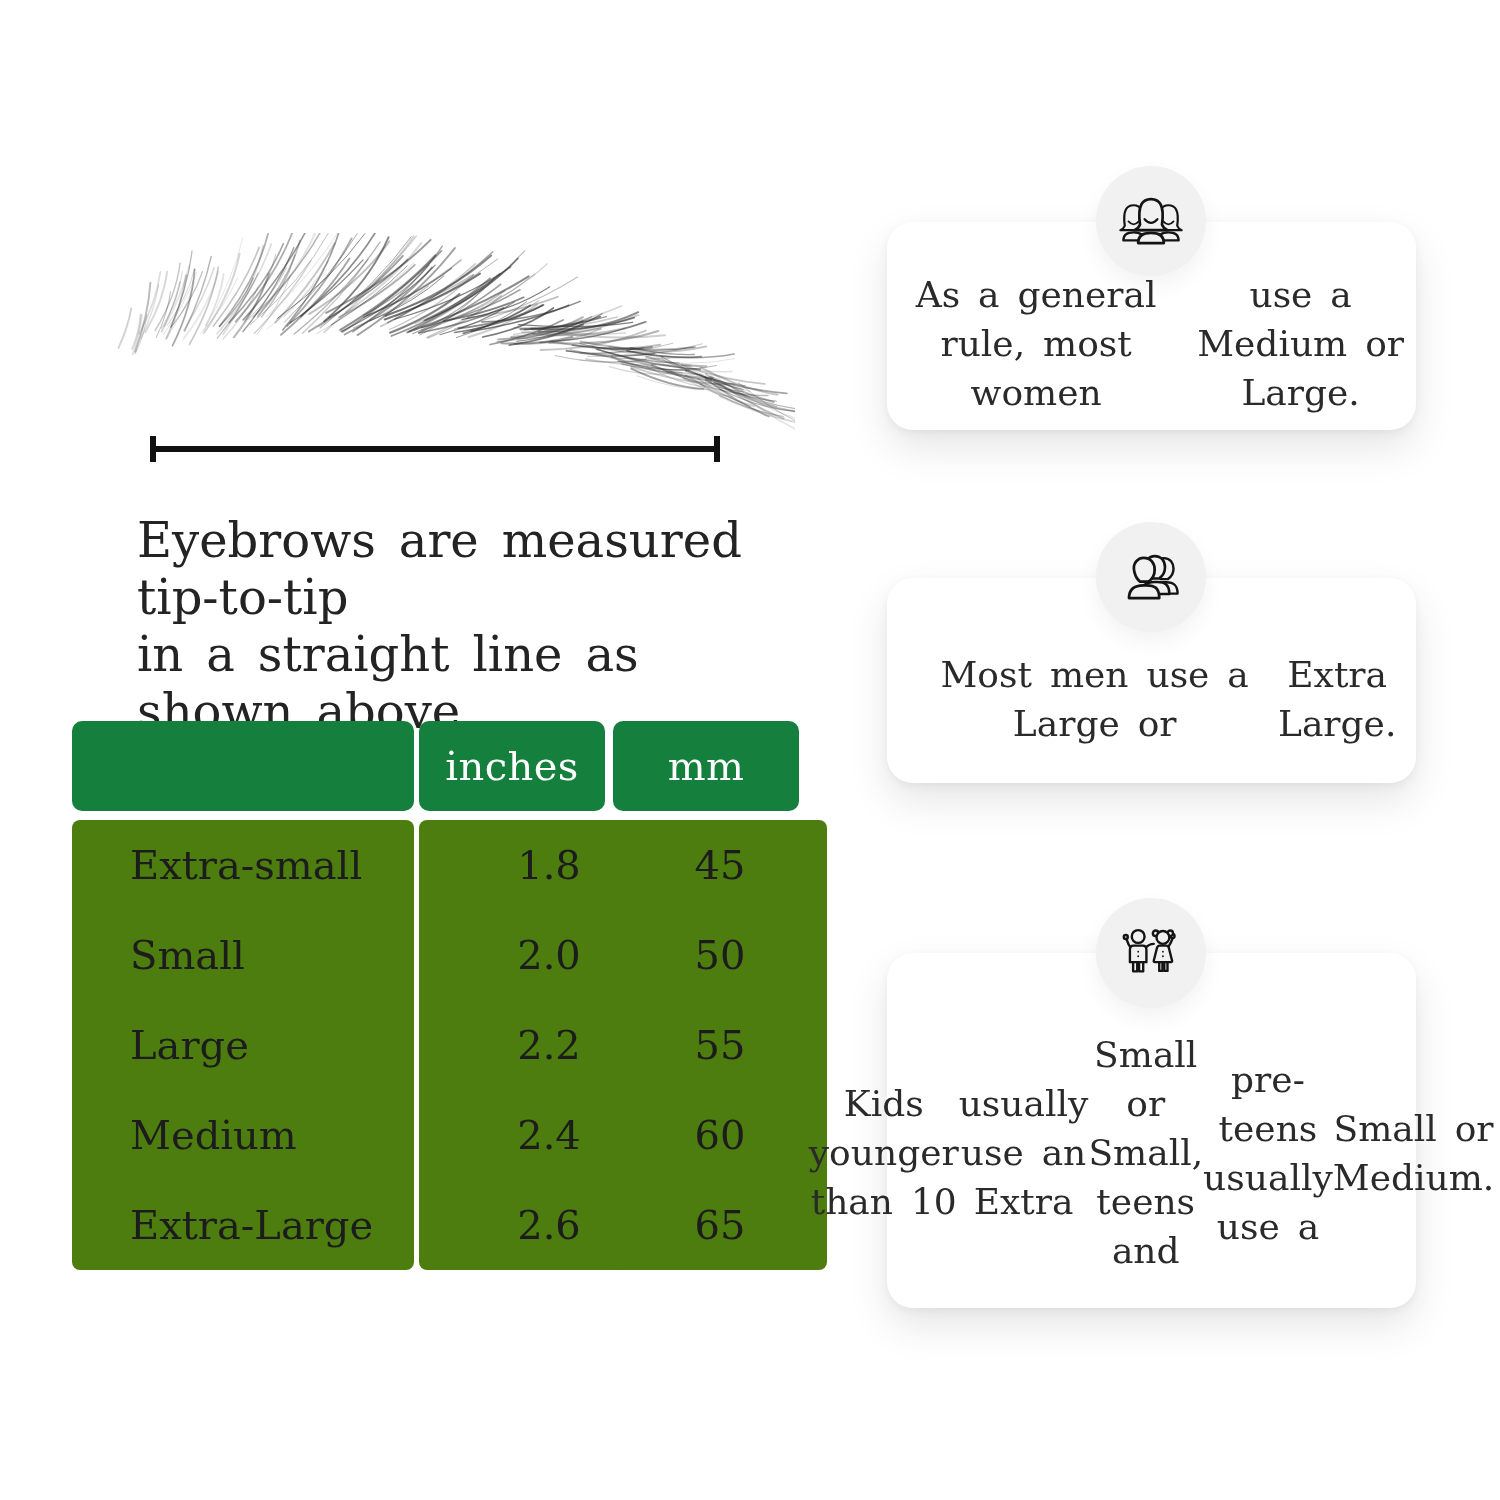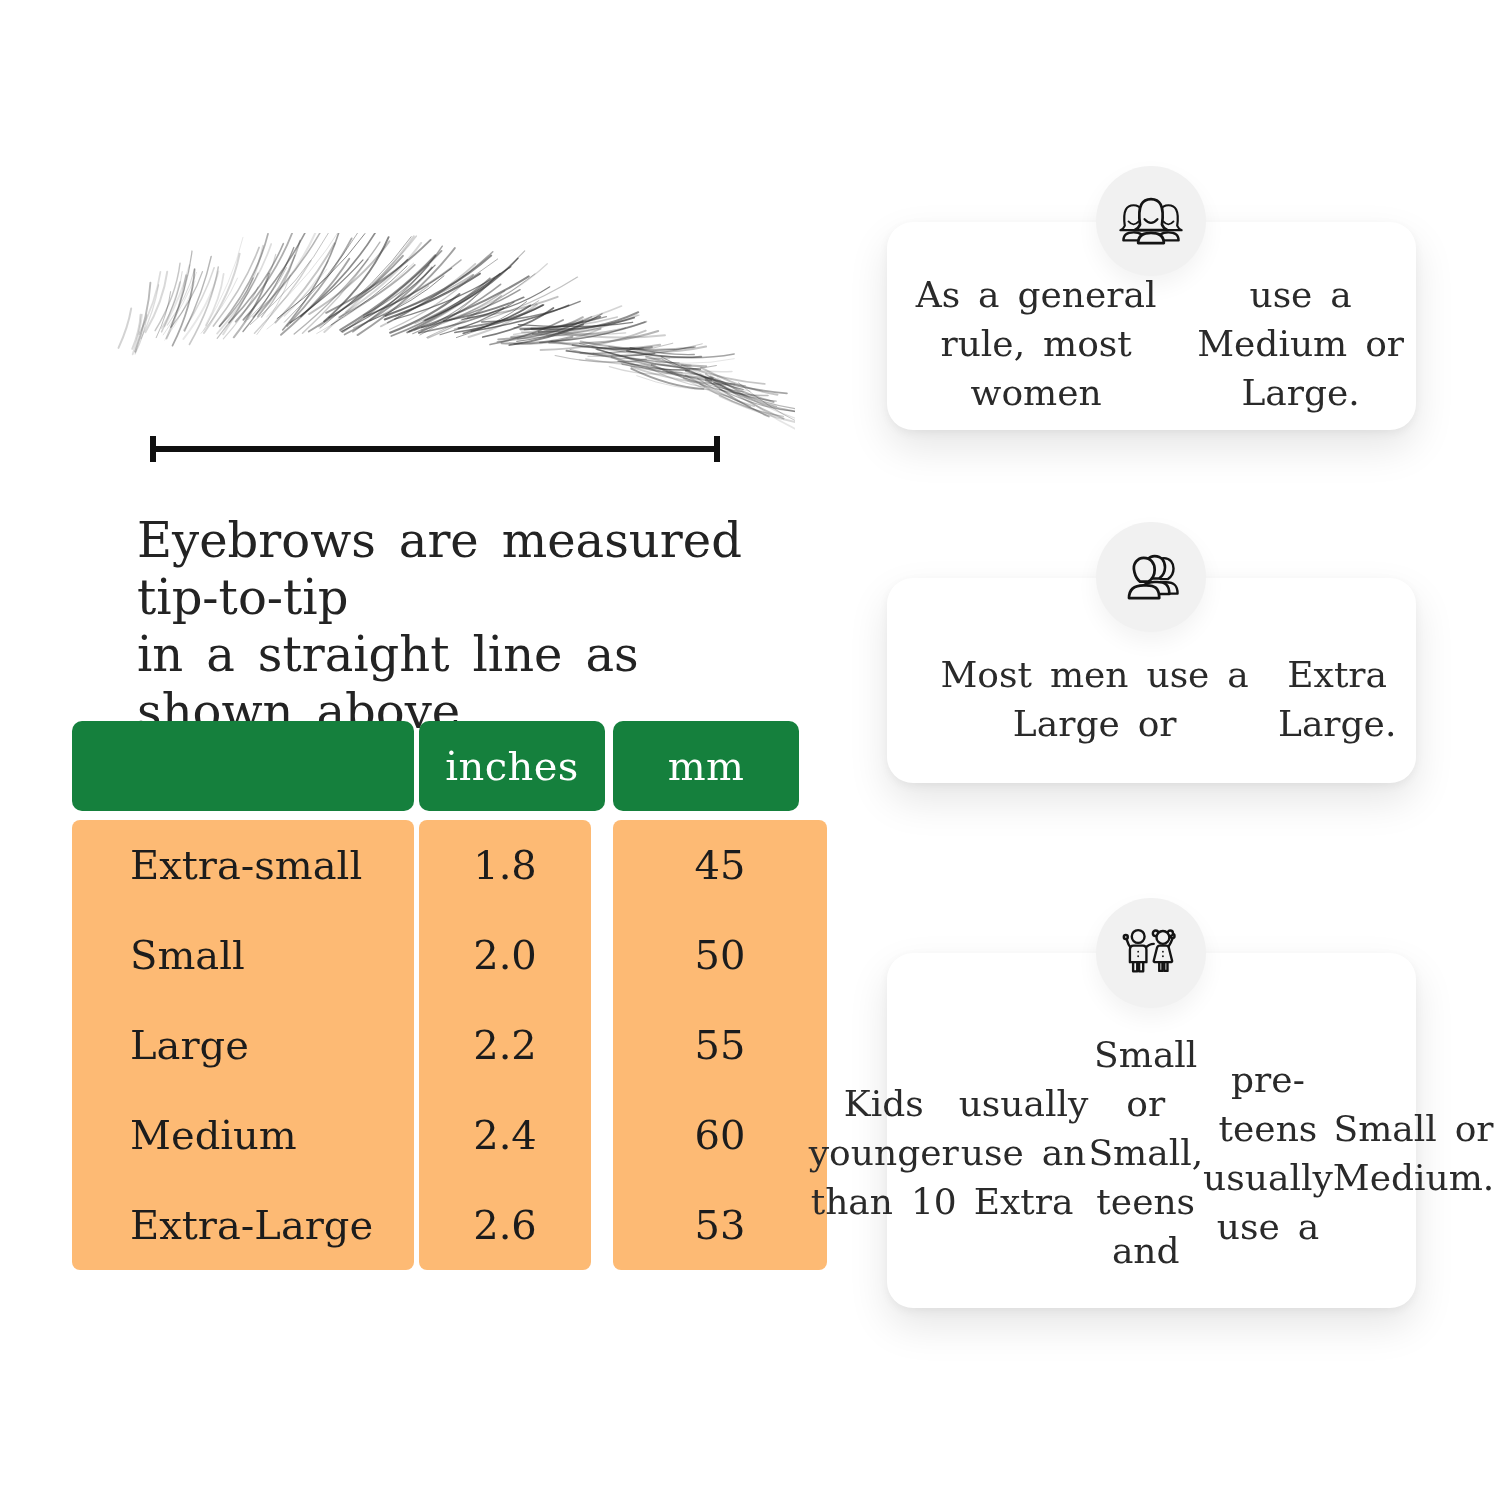--- a/index.html
+++ b/index.html
@@ -20,25 +20,25 @@
   
   .th{
     position:absolute;top:721px;height:90px;background:#15803d;border-radius:10px;
     color:#ffffff;display:flex;align-items:center;justify-content:center;
     font-size:40px;letter-spacing:.01em;
   }
   .th.c1{left:72px;width:342px;}
   .th.c2{left:419px;width:186px;}
   .th.c3{left:613px;width:186px;}
   .tc{
-    position:absolute;top:820px;height:450px;background:#fdba74;border-radius:8px;
+    position:absolute;top:820px;height:450px;background:#4d7c0f;border-radius:8px;
     display:flex;flex-direction:column;
   }
   .tc.c1{left:72px;width:342px;}
-  .tc.c2{left:419px;width:172px;}
+  .tc.c2{left:419px;width:172px;padding-left:44px;}
   .tc.c3{left:613px;width:214px;}
   .tc .cell{flex:1;display:flex;align-items:center;font-size:40px;color:#1c1c1c;}
   .tc.c1 .cell{padding-left:58px;}
   .tc.c2 .cell,.tc.c3 .cell{justify-content:center;}
   
   .card{
     position:absolute;left:887px;width:529px;background:#ffffff;border-radius:26px;
     box-shadow:0 18px 40px rgba(0,0,0,.10),0 3px 10px rgba(0,0,0,.05);
     display:flex;flex-direction:row;align-items:center;justify-content:center;
     text-align:center;box-sizing:border-box;
@@ -301,21 +301,21 @@
     <div class="cell">2.0</div>
     <div class="cell">2.2</div>
     <div class="cell">2.4</div>
     <div class="cell">2.6</div>
   </div>
   <div class="tc c3">
     <div class="cell">45</div>
     <div class="cell">50</div>
     <div class="cell">55</div>
     <div class="cell">60</div>
-    <div class="cell">53</div>
+    <div class="cell">65</div>
   </div>
 
   <div class="card n1">
     <div class="line">As a general rule, most women</div>
     <div class="line">use a Medium or Large.</div>
   </div>
   <div class="icon-circle p1">
     <svg viewBox="0 0 72 58" fill="#f1f1f1" stroke="#141414" stroke-width="3" stroke-linecap="round" stroke-linejoin="round">
       <defs>
         <g id="womanfig">

